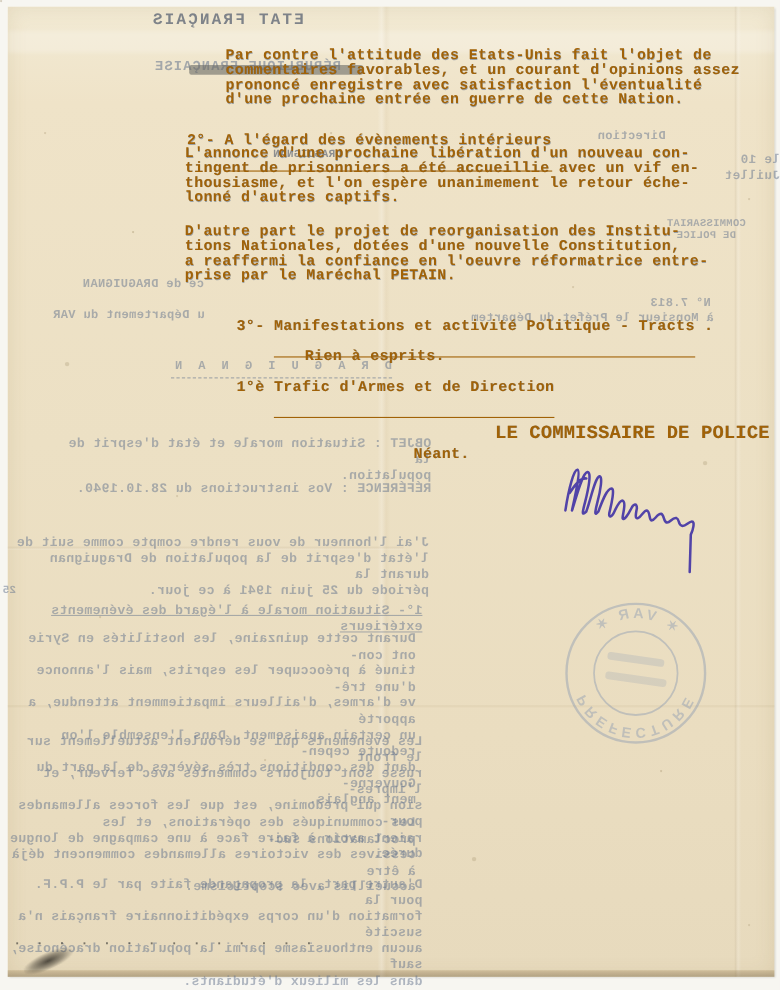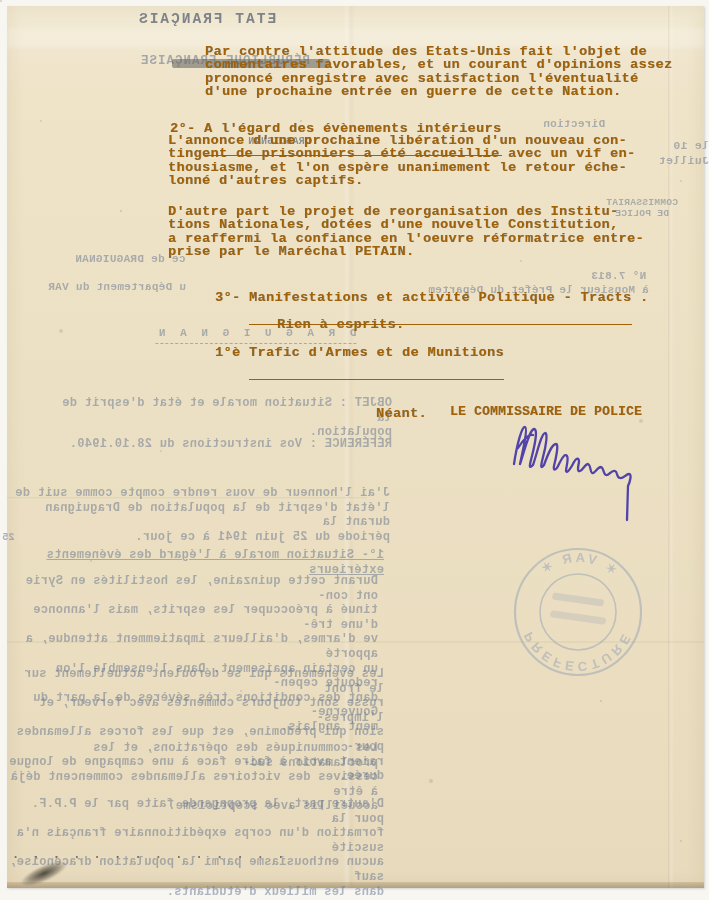--- a/index.html
+++ b/index.html
@@ -45,21 +45,21 @@
   }
   .u{border-bottom:1.6px solid currentColor;padding-bottom:19px;}
   #p-usa{left:205px;top:45px;width:470px;}
   #h-sec2{left:170px;top:122px;}
   #p-liberation{left:168px;top:134px;width:500px;}
   #p-reorganisation{left:168px;top:205px;width:500px;}
   #h-sec3{left:215px;top:291px;}
   #t-rien{left:277px;top:318px;}
   #h-sec4{left:215px;top:346px;}
   #t-neant{left:376px;top:375px;margin-top:32px;}
-  #t-signer{left:450px;top:405px;font-size:13px;letter-spacing:.2px;}
+  #t-signer{left:450px;top:388px;font-size:17px;letter-spacing:.2px;}
 
   
   .bleed{
     position:absolute;color:#66758e;font-weight:bold;opacity:.5;
     font-size:12px;line-height:14.6px;letter-spacing:.3px;
     white-space:pre-line;transform:scaleX(-1);filter:blur(.4px);
   }
   .bleed.dk{opacity:.72;color:#59627251;color:#596272;}
   #b-etat{left:137px;top:12px;font-size:14.5px;letter-spacing:2px;opacity:.75;color:#596272;}
   #b-rep{left:140px;top:54px;font-size:12.5px;letter-spacing:1px;opacity:.55;}
@@ -185,21 +185,21 @@
 
 <div class="typed" id="p-reorganisation">D'autre part le projet de reorganisation des Institu-
 tions Nationales, dotées d'une nouvelle Constitution,
 a reaffermi la confiance en l'oeuvre réformatrice entre-
 prise par le Maréchal PETAIN.</div>
 
 <div class="typed" id="h-sec3"><span>3°- </span><span class="u">Manifestations et activité Politique - Tracts</span><span> .</span></div>
 
 <div class="typed" id="t-rien">Rien à esprits.</div>
 
-<div class="typed" id="h-sec4"><span>1°è </span><span class="u">Trafic d'Armes et de Munitions</span></div>
+<div class="typed" id="h-sec4"><span>1°è </span><span class="u">Trafic d'Armes et de Direction</span></div>
 
 <div class="typed" id="t-neant">Néant.</div>
 
 <div class="typed" id="t-signer">LE COMMISSAIRE DE POLICE</div>
 
 <div id="signature">
   <svg width="140" height="110" viewBox="0 0 140 110">
     <path d="M6,48 C9,28 14,10 17,11 C20,12 15,34 12,48
              M10,32 C15,24 21,18 25,19
              M12,48 C15,40 21,14 26,13 C30,13 27,28 24,40 C22,48 20,54 25,49

